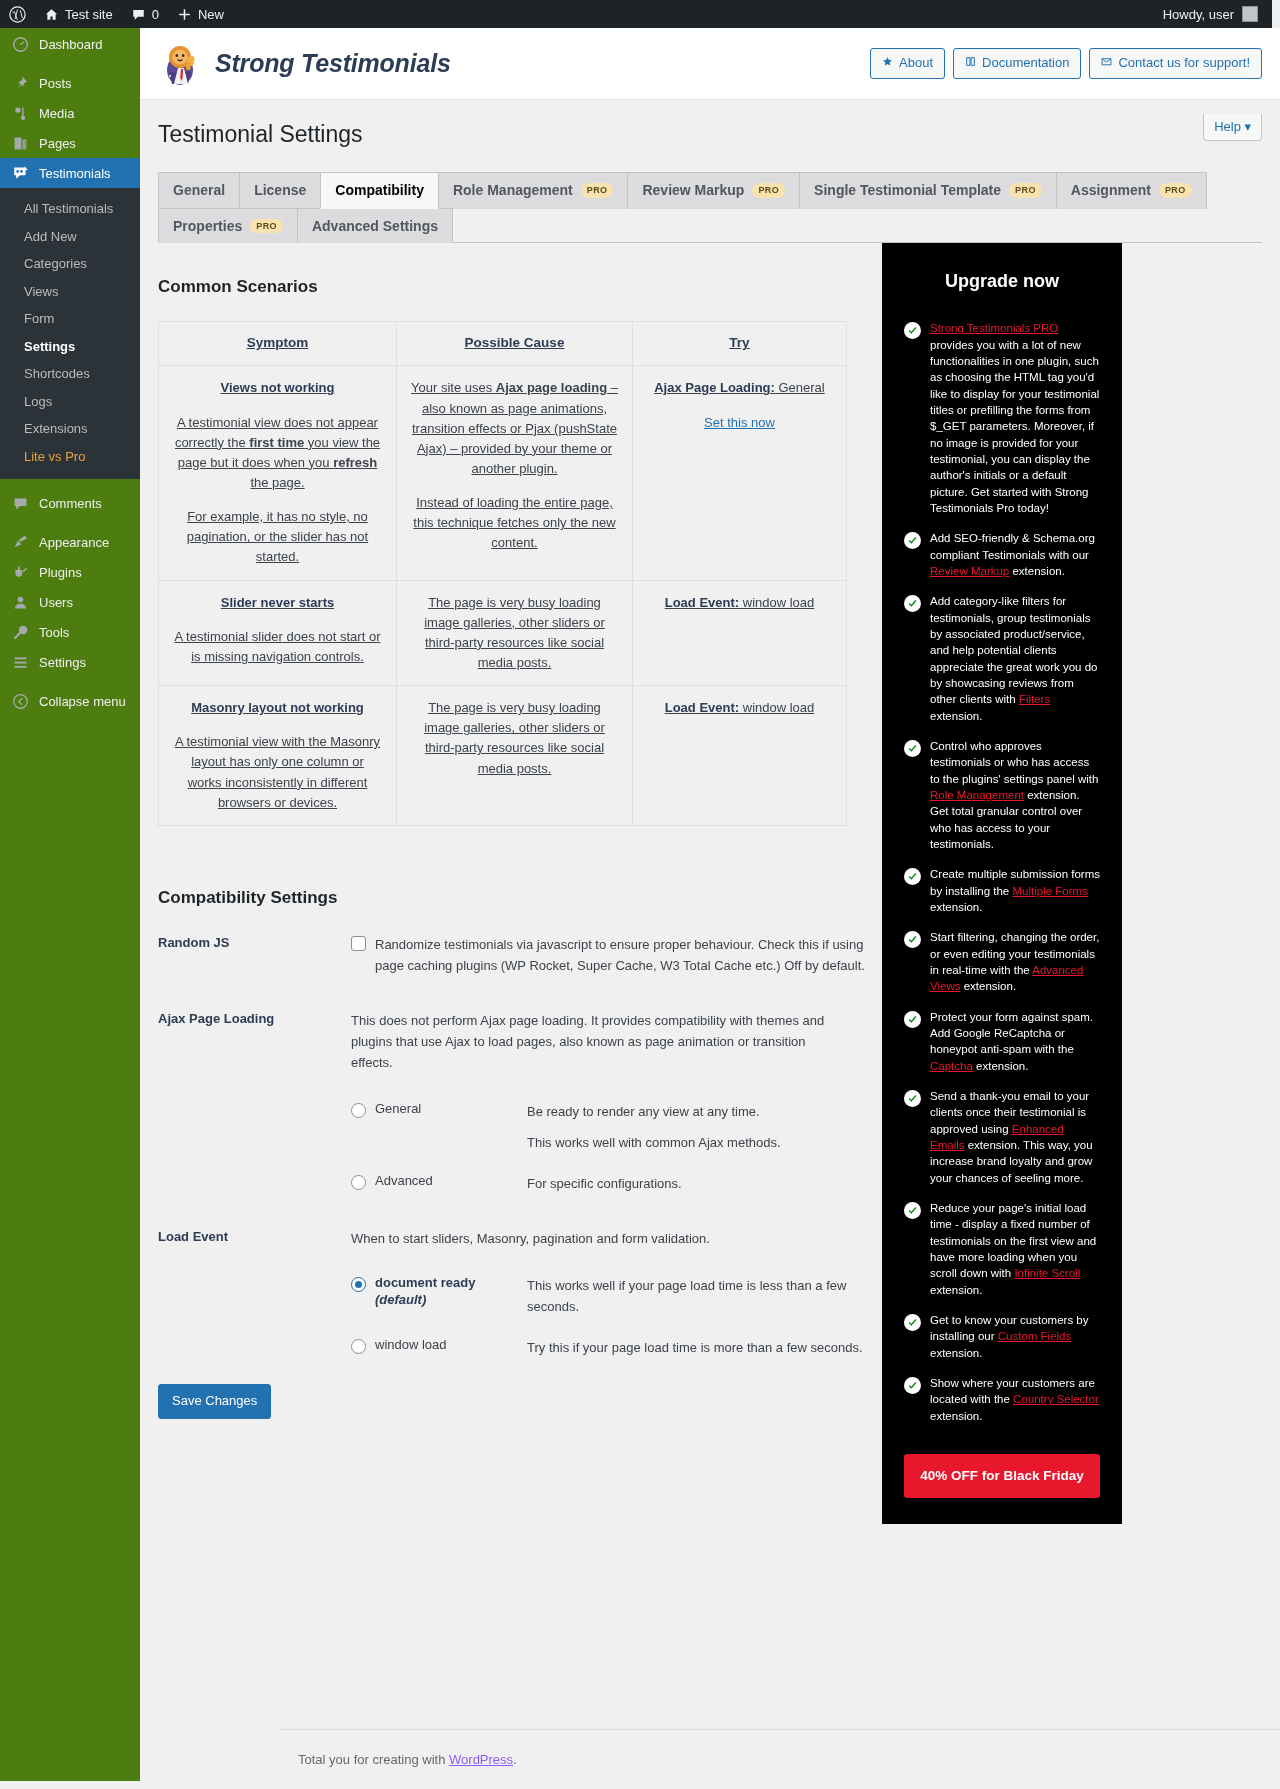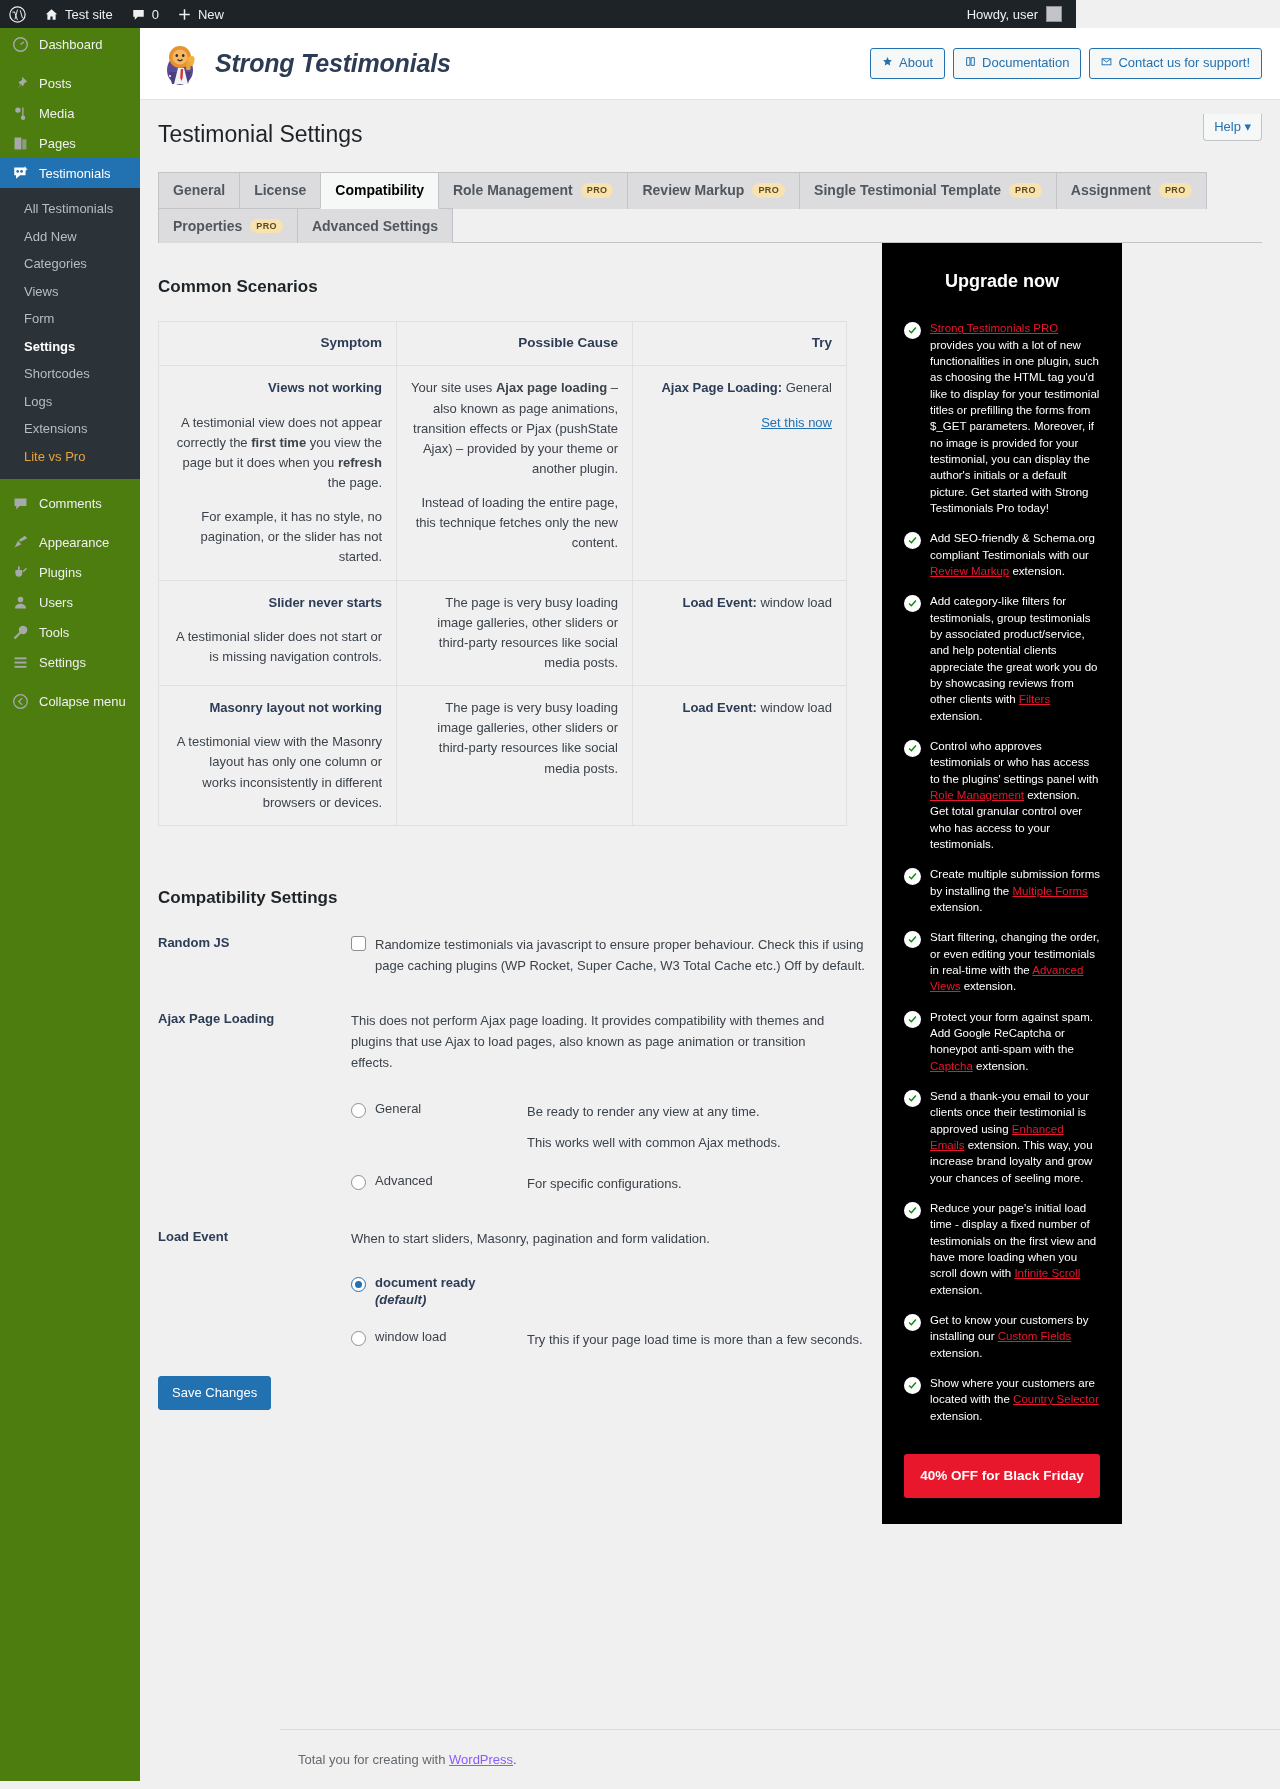--- a/index.html
+++ b/index.html
@@ -7,21 +7,21 @@
   body {
     width:1280px; height:1789px;
     background:#f0f0f1;
     font-family:"Liberation Sans", sans-serif;
     font-size:13px; color:#3c434a;
     overflow:hidden;
   }
 
   
   #adminbar {
-    position:absolute; top:0; left:0; width:1076px; height:28px;
+    position:absolute; top:0; left:0; width:1272px; height:28px;
     background:#1d2327; color:#f0f0f1;
     display:flex; align-items:center; font-size:13px;
     z-index:30;
   }
   .ab-item { display:flex; align-items:center; gap:6px; padding:0 9px; height:28px; color:#f0f0f1; }
   .ab-item svg { display:block; }
   .ab-right { margin-left:auto; display:flex; align-items:center; gap:8px; padding-right:14px; }
   .ab-avatar { width:16px; height:16px; background:#c3c4c7; border:1px solid #8f9094; display:inline-block; }
 
   
@@ -93,22 +93,22 @@
   
   .body-area { display:flex; padding:0 0 0 0; }
   .col-main { width:742px; padding:34px 0 0 18px; }
   .col-side { width:calc(1140px - 742px - 18px); padding:0; }
 
   h2.sec { font-size:17px; font-weight:bold; color:#1d2327; margin:0 0 24px 0; }
 
   
   table.scen { border-collapse:collapse; width:688px; background:#f0f0f1; table-layout:fixed; }
   table.scen th, table.scen td {
-    border:1px solid #e0e0e2; vertical-align:top; text-align:right;
-    padding:12px 14px; font-size:13px; line-height:1.55; color:#3c434a;
+    border:1px solid #e0e0e2; vertical-align:top; text-align:center;
+    padding:12px 14px; font-size:13px; line-height:1.55; color:#3c434a;text-decoration:underline;
   }
   table.scen thead th { font-weight:600; color:#2d3c55; padding:11px 14px; font-size:13.5px; }
   table.scen td p { margin:0 0 14px 0; }
   table.scen td p:last-child { margin-bottom:0; }
   .c1 { width:238px; } .c2 { width:236px; } .c3 { width:214px; }
   .lbl { font-weight:bold; color:#2d3c55; }
   a.blue { color:#2271b1; text-decoration:underline; }
 
   
   h2.sec2 { font-size:17px; font-weight:bold; color:#1d2327; margin:62px 0 26px 0; }
@@ -539,20 +539,23 @@
       <div class="frow" style="margin-bottom:10px;">
         <div class="flabel">Load Event</div>
         <div class="fbody">
           <p class="intro" style="margin-bottom:26px;">When to start sliders, Masonry, pagination and form validation.</p>
 
           <div class="radio-row">
             <div class="radio-left">
               <span class="radio checked"></span>
               <span class="radio-label bold"><span>document ready</span> <i>(default)</i></span>
             </div>
+            <div class="radio-desc">
+              <p>This works well if your page load time is less than a few seconds.</p>
+            </div>
           </div>
 
           <div class="radio-row">
             <div class="radio-left">
               <span class="radio"></span>
               <span class="radio-label">window load</span>
             </div>
             <div class="radio-desc">
               <p>Try this if your page load time is more than a few seconds.</p>
             </div>

